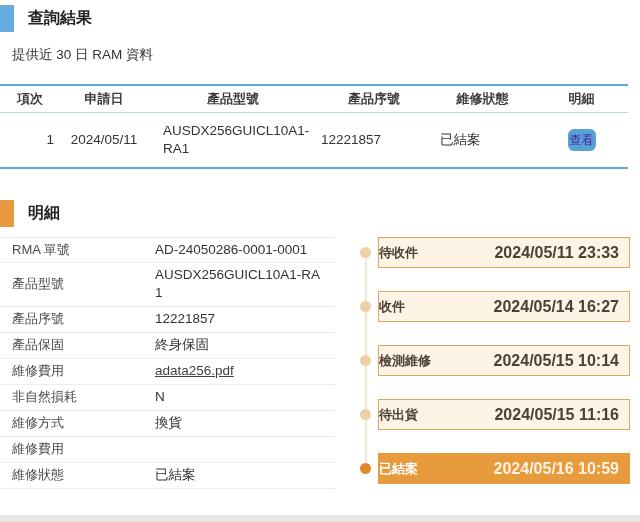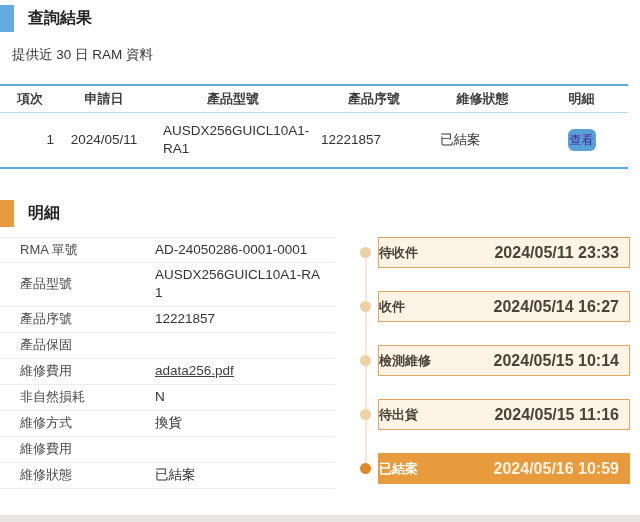--- a/index.html
+++ b/index.html
@@ -37,21 +37,21 @@
     border: none; border-radius: 6px; cursor: pointer;
   }
 
   #head2 { margin-top: 31px; }
 
   
   .detail-wrap { display: flex; margin-top: 10px; }
   .kv-list { width: 335px; }
   .kv-row { display: flex; align-items: center; min-height: 26px; border-bottom: 1px solid #ececec; padding: 3px 0; }
   .kv-row.first { border-top: 1px solid #ececec; }
-  .kv-label { width: 155px; flex: 0 0 155px; padding-left: 20px; font-size: 13px; color: #4a4a4a; }
+  .kv-label { width: 155px; flex: 0 0 155px; padding-left: 12px; font-size: 13px; color: #4a4a4a; }
   .kv-value { flex: 1; font-size: 13.5px; color: #333; word-break: break-all; line-height: 1.35; padding-right: 10px; }
   .kv-value a { color: #404040; text-decoration: underline; }
 
   
   .timeline { margin-left: 25px; width: 270px; position: relative; padding-top: 0; }
   .tl-line { position: absolute; left: 5px; top: 15px; height: 213px; width: 2px; background: #f3e7d2; }
   .tl-item { position: relative; padding-left: 18px; margin-bottom: 23px; }
   .tl-dot { position: absolute; left: 0; top: 10px; width: 11px; height: 11px; border-radius: 50%; background: #edd0a4; }
   .tl-box {
     height: 31px; border: 1px solid #dda761; background: #fdf4e5;
@@ -125,20 +125,21 @@
     <div class="kv-row">
       <div class="kv-label">產品型號</div>
       <div class="kv-value">AUSDX256GUICL10A1-RA1</div>
     </div>
     <div class="kv-row">
       <div class="kv-label">產品序號</div>
       <div class="kv-value">12221857</div>
     </div>
     <div class="kv-row">
       <div class="kv-label">產品保固</div>
+      <div class="kv-value">終身保固</div>
     </div>
     <div class="kv-row">
       <div class="kv-label">維修費用</div>
       <div class="kv-value">
         <a href="#">adata256.pdf</a>
       </div>
     </div>
     <div class="kv-row">
       <div class="kv-label">非自然損耗</div>
       <div class="kv-value">N</div>

